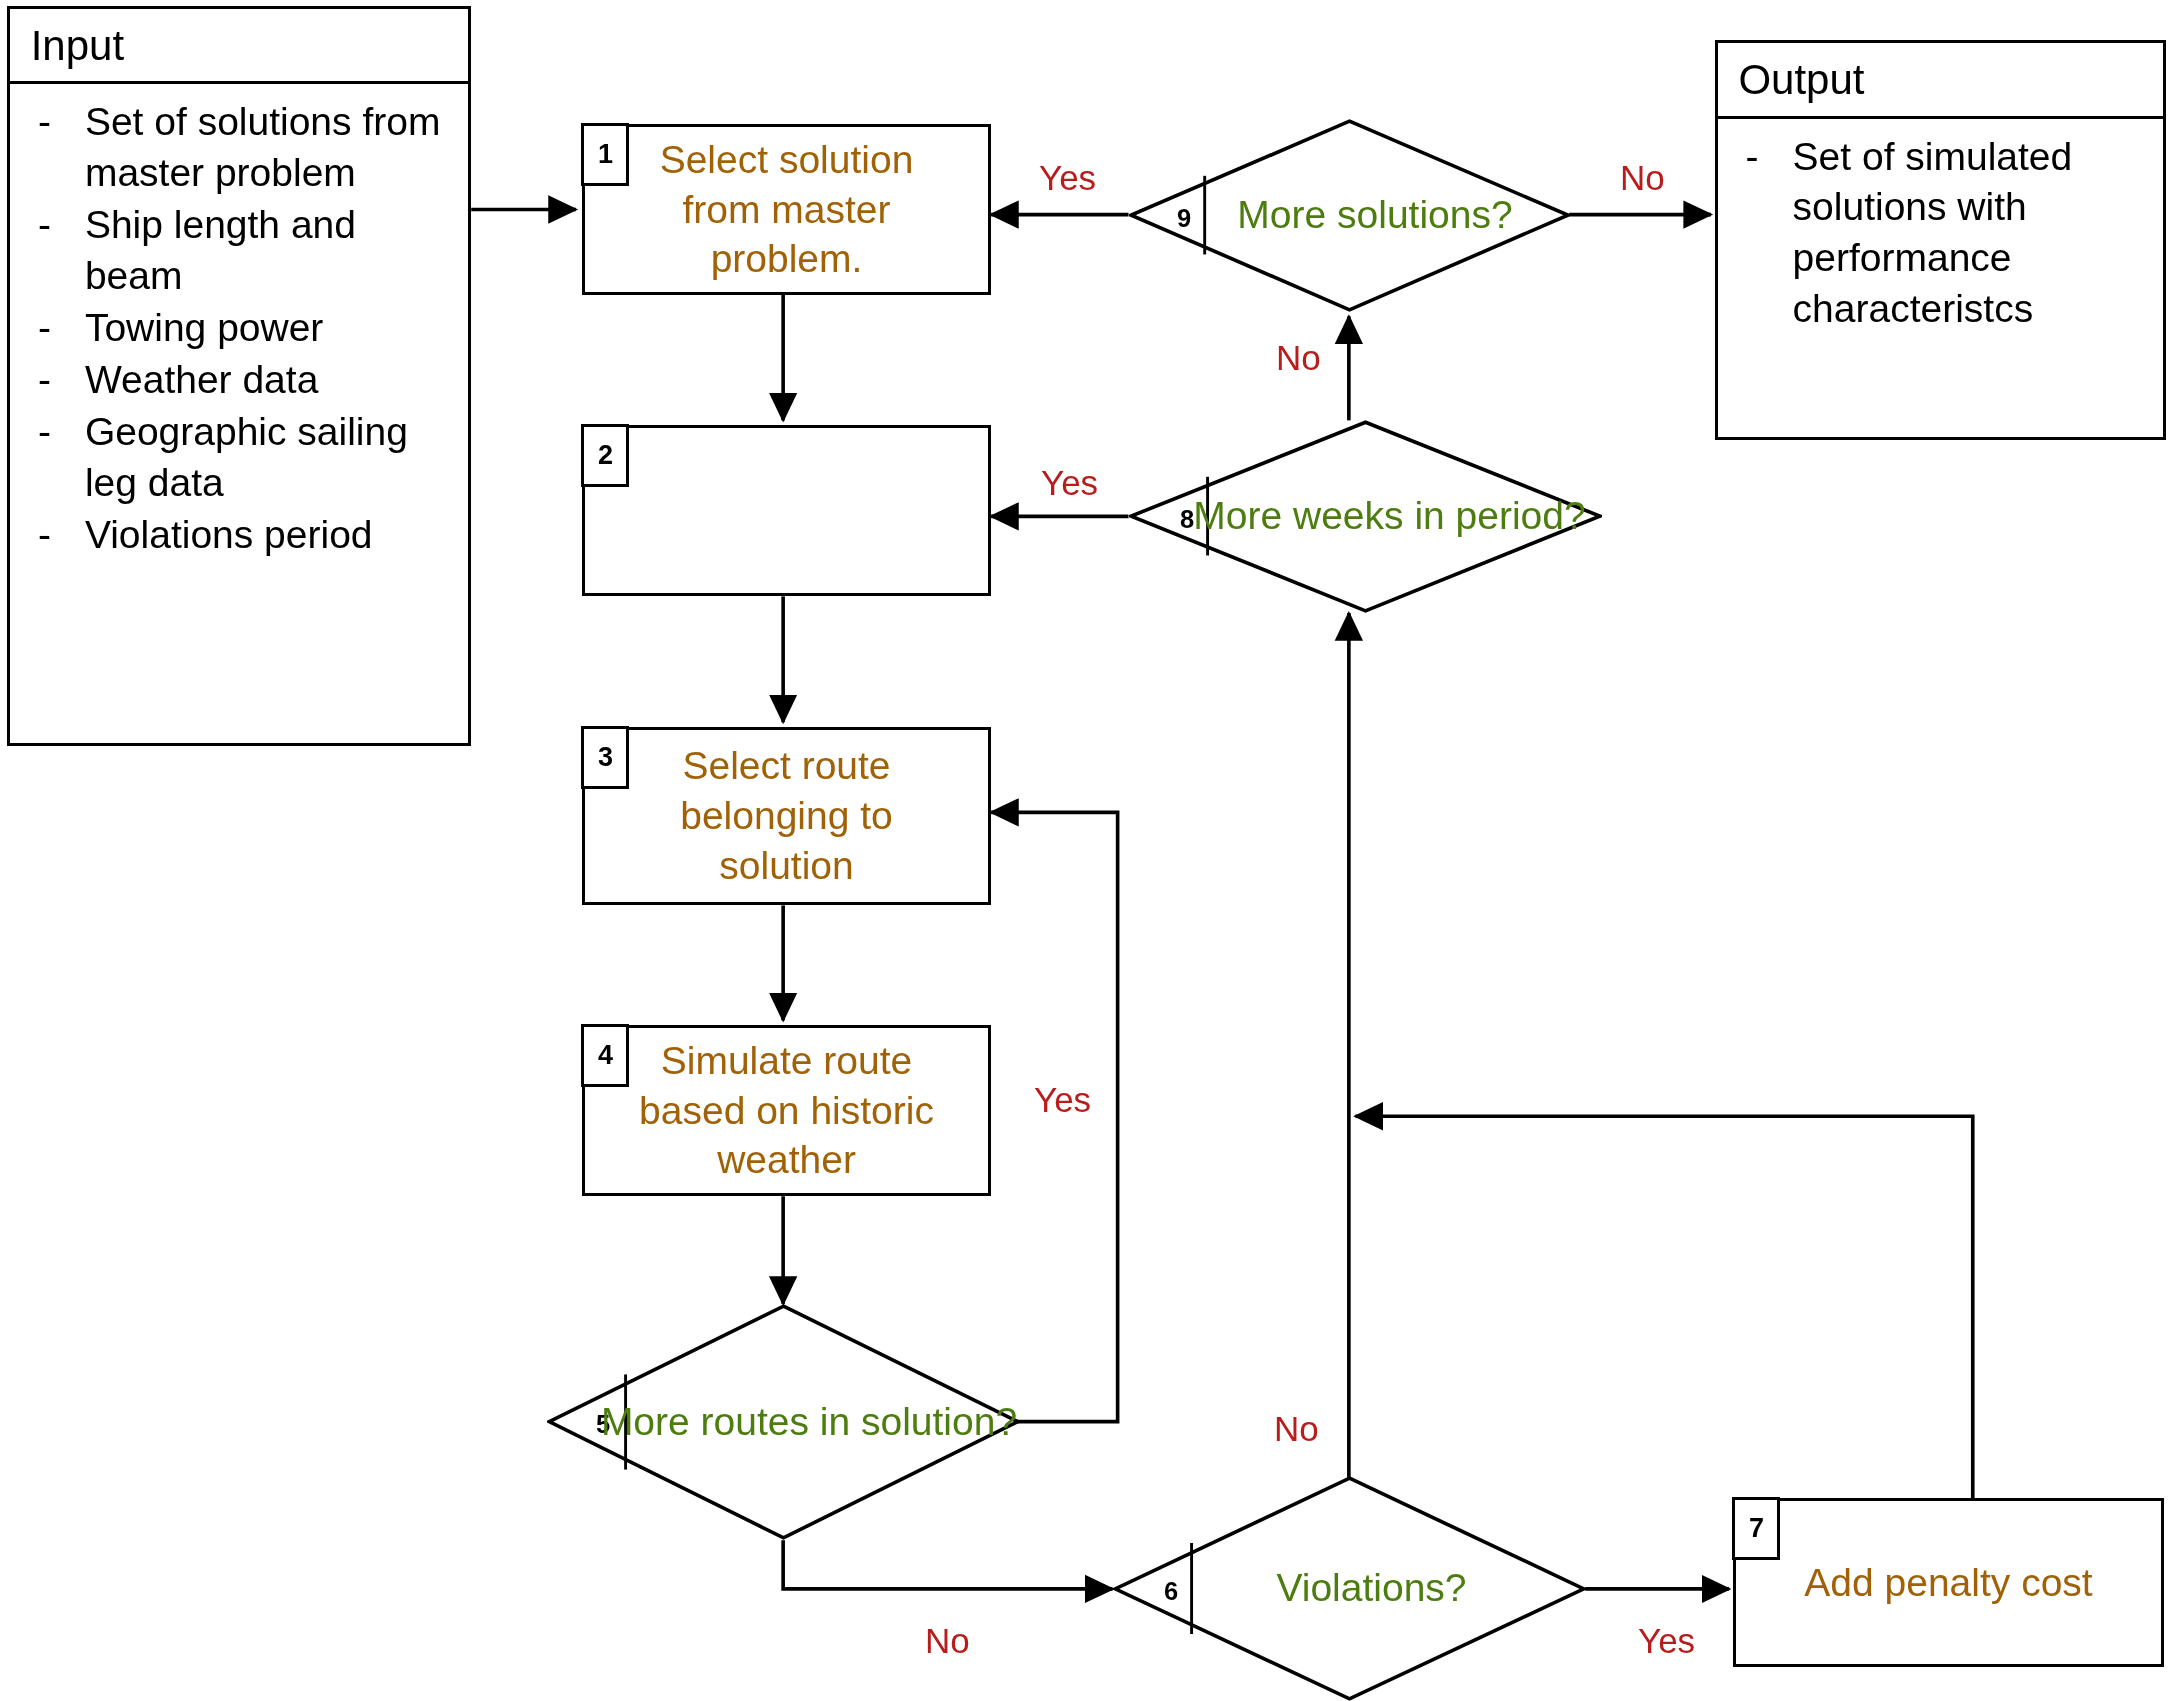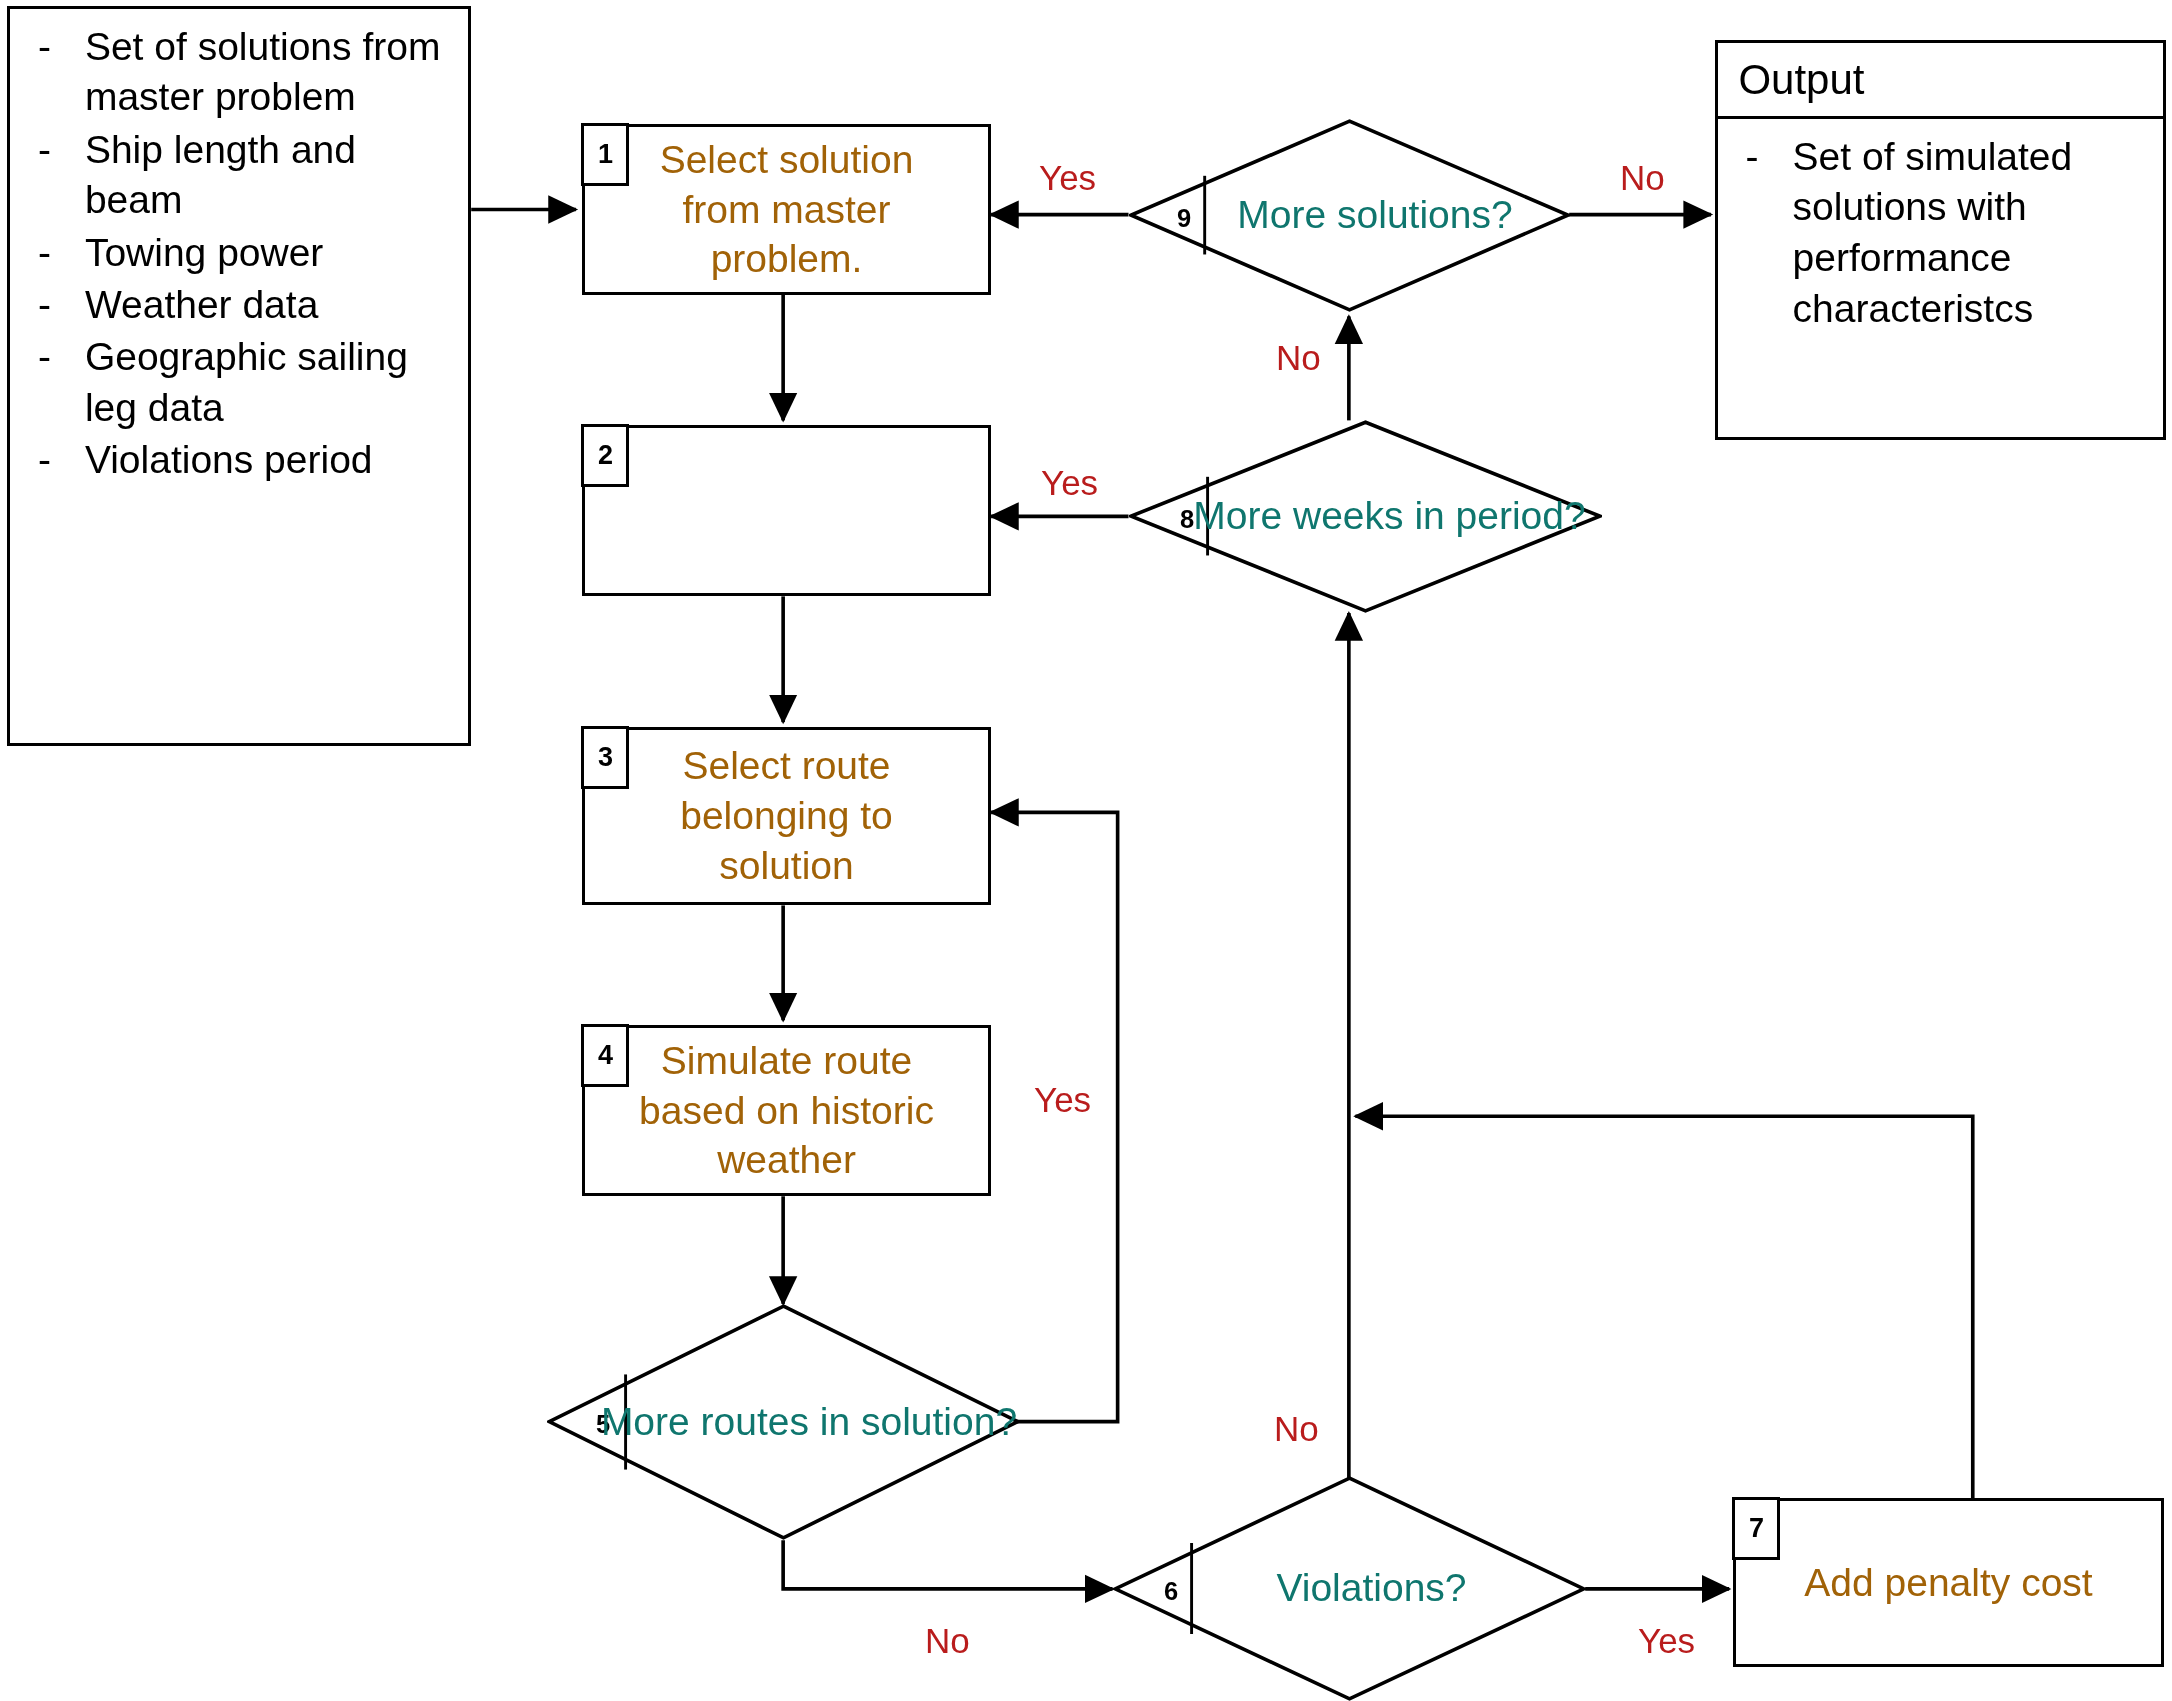--- a/index.html
+++ b/index.html
@@ -95,21 +95,21 @@
   }
   .dec-label {
     position: absolute;
     left: 0; top: 0; right: 0; bottom: 0;
     display: flex;
     align-items: center;
     justify-content: center;
     text-align: center;
     font-size: 39px;
     line-height: 1.30;
-    color: #0f766e;
+    color: #4d7c0f;
     padding-left: 39px;
   }
   .dec-badge {
     position: absolute;
     font-size: 25.5px;
     font-weight: bold;
     color: #000;
     line-height: 1;
   }
 
@@ -159,20 +159,21 @@
 
       <path d="M1855,578 L 1855,435"></path>
 
       <path d="M1552,295 L 1363,295"></path>
 
       <path d="M2158,295 L 2353,295"></path>
     </g>
   </svg>
 
   <div class="io-box" style="left:7.3px; top:5.8px; width:464px; height:740px;">
+    <div class="io-title">Input</div>
     <div class="io-body">
       <div class="io-item">
         <span class="io-dash">-</span>
         <span class="io-text">Set of solutions from master problem</span>
       </div>
       <div class="io-item">
         <span class="io-dash">-</span>
         <span class="io-text">Ship length and beam</span>
       </div>
       <div class="io-item">

